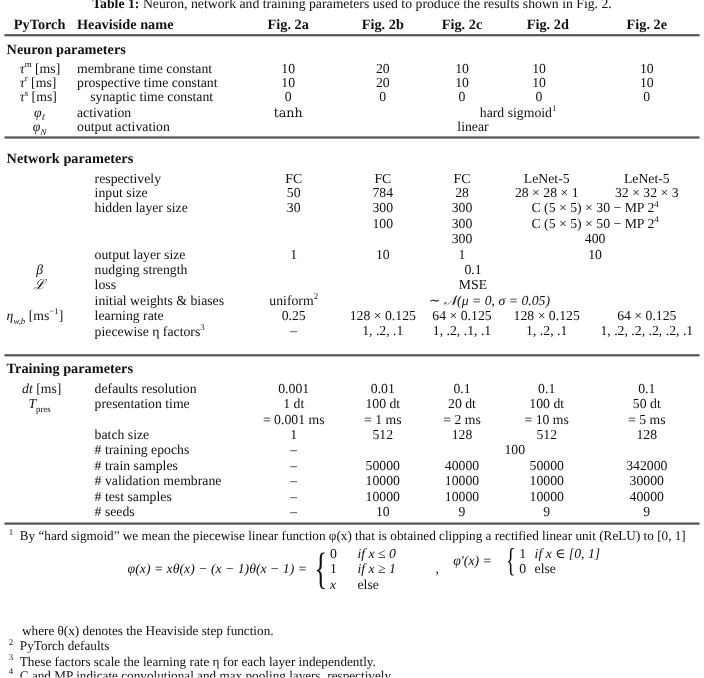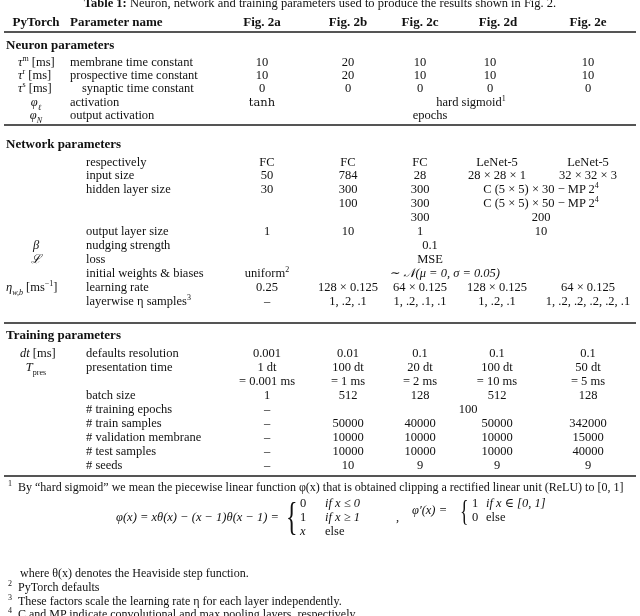--- a/index.html
+++ b/index.html
@@ -22,21 +22,21 @@
   .brace2 { font-size:30px; line-height:30px; transform:scaleX(0.6); transform-origin:left; }
 </style>
 </head>
 <body>
 
 <div class="abs caption">
   <b>Table 1:</b><span> Neuron, network and training parameters used to produce the results shown in Fig. 2.</span>
 </div>
 
 <div class="abs hdr c" style="left:36px;top:15px">PyTorch</div>
-<div class="abs hdr" style="left:70px;top:15px">Parameter name</div>
+<div class="abs hdr" style="left:70px;top:15px">Heaviside name</div>
 <div class="abs hdr c" style="left:262px;top:15px">Fig. 2a</div>
 <div class="abs hdr c" style="left:348px;top:15px">Fig. 2b</div>
 <div class="abs hdr c" style="left:420px;top:15px">Fig. 2c</div>
 <div class="abs hdr c" style="left:498px;top:15px">Fig. 2d</div>
 <div class="abs hdr c" style="left:588px;top:15px">Fig. 2e</div>
 <div class="rule thick" style="top:31px"></div>
 
 <div class="abs sec" style="left:6px;top:38px">Neuron parameters</div>
 
 <div>
@@ -72,21 +72,21 @@
 <div>
   <div class="abs c" style="left:36px;top:95px"><span class="math">φ</span><sub class="math">ℓ</sub></div>
   <div class="abs" style="left:70px;top:95px">activation</div>
   <div class="abs c" style="left:262px;top:95px;font-family:'DejaVu Serif',serif;font-size:11.5px">tanh</div>
   <div class="abs c" style="left:471px;top:95px"><span>hard sigmoid</span><sup>1</sup></div>
 </div>
 
 <div>
   <div class="abs c" style="left:36px;top:108px"><span class="math">φ</span><sub class="math">N</sub></div>
   <div class="abs" style="left:70px;top:108px">output activation</div>
-  <div class="abs c" style="left:430px;top:108px">epochs</div>
+  <div class="abs c" style="left:430px;top:108px">linear</div>
 </div>
 <div class="rule thick" style="top:124px"></div>
 
 <div class="abs sec" style="left:6px;top:137px">Network parameters</div>
 
 <div>
   <div class="abs" style="left:86px;top:155px">respectively</div>
   <div class="abs c" style="left:267px;top:155px">FC</div>
   <div class="abs c" style="left:348px;top:155px">FC</div>
   <div class="abs c" style="left:420px;top:155px">FC</div>
@@ -106,21 +106,21 @@
 <div>
   <div class="abs" style="left:86px;top:182px">hidden layer size</div>
   <div class="abs c" style="left:267px;top:182px">30</div>
   <div class="abs c" style="left:348px;top:182px">300</div>
   <div class="abs c" style="left:348px;top:196px">100</div>
   <div class="abs c" style="left:420px;top:182px">300</div>
   <div class="abs c" style="left:420px;top:196px">300</div>
   <div class="abs c" style="left:420px;top:210px">300</div>
   <div class="abs c" style="left:541px;top:182px"><span>C (5 × 5) × 30 − MP 2</span><sup>4</sup></div>
   <div class="abs c" style="left:541px;top:196px"><span>C (5 × 5) × 50 − MP 2</span><sup>4</sup></div>
-  <div class="abs c" style="left:541px;top:210px">200</div>
+  <div class="abs c" style="left:541px;top:210px">400</div>
 </div>
 
 <div>
   <div class="abs" style="left:86px;top:224px">output layer size</div>
   <div class="abs c" style="left:267px;top:224px">1</div>
   <div class="abs c" style="left:348px;top:224px">10</div>
   <div class="abs c" style="left:420px;top:224px">1</div>
   <div class="abs c" style="left:541px;top:224px">10</div>
 </div>
 
@@ -146,21 +146,21 @@
   <div class="abs" style="left:6px;top:280px"><span class="math">η</span><sub class="math">w,b</sub> <span>[ms</span><sup>−1</sup><span>]</span></div>
   <div class="abs" style="left:86px;top:280px">learning rate</div>
   <div class="abs c" style="left:267px;top:280px">0.25</div>
   <div class="abs c" style="left:348px;top:280px">128 × 0.125</div>
   <div class="abs c" style="left:420px;top:280px">64 × 0.125</div>
   <div class="abs c" style="left:497px;top:280px">128 × 0.125</div>
   <div class="abs c" style="left:588px;top:280px">64 × 0.125</div>
 </div>
 
 <div>
-  <div class="abs" style="left:86px;top:294px"><span>layerwise η samples</span><sup>3</sup></div>
+  <div class="abs" style="left:86px;top:294px"><span>piecewise η factors</span><sup>3</sup></div>
   <div class="abs c" style="left:267px;top:294px">–</div>
   <div class="abs c" style="left:348px;top:294px">1, .2, .1</div>
   <div class="abs c" style="left:420px;top:294px">1, .2, .1, .1</div>
   <div class="abs c" style="left:497px;top:294px">1, .2, .1</div>
   <div class="abs c" style="left:588px;top:294px">1, .2, .2, .2, .2, .1</div>
 </div>
 <div class="rule thick" style="top:322px"></div>
 
 <div class="abs sec" style="left:6px;top:328px">Training parameters</div>
 
@@ -212,21 +212,21 @@
   <div class="abs c" style="left:497px;top:416px">50000</div>
   <div class="abs c" style="left:588px;top:416px">342000</div>
 </div>
 
 <div>
   <div class="abs" style="left:86px;top:430px"># validation membrane</div>
   <div class="abs c" style="left:267px;top:430px">–</div>
   <div class="abs c" style="left:348px;top:430px">10000</div>
   <div class="abs c" style="left:420px;top:430px">10000</div>
   <div class="abs c" style="left:497px;top:430px">10000</div>
-  <div class="abs c" style="left:588px;top:430px">15000</div>
+  <div class="abs c" style="left:588px;top:430px">30000</div>
 </div>
 
 <div>
   <div class="abs" style="left:86px;top:444px"># test samples</div>
   <div class="abs c" style="left:267px;top:444px">–</div>
   <div class="abs c" style="left:348px;top:444px">10000</div>
   <div class="abs c" style="left:420px;top:444px">10000</div>
   <div class="abs c" style="left:497px;top:444px">10000</div>
   <div class="abs c" style="left:588px;top:444px">40000</div>
 </div>

